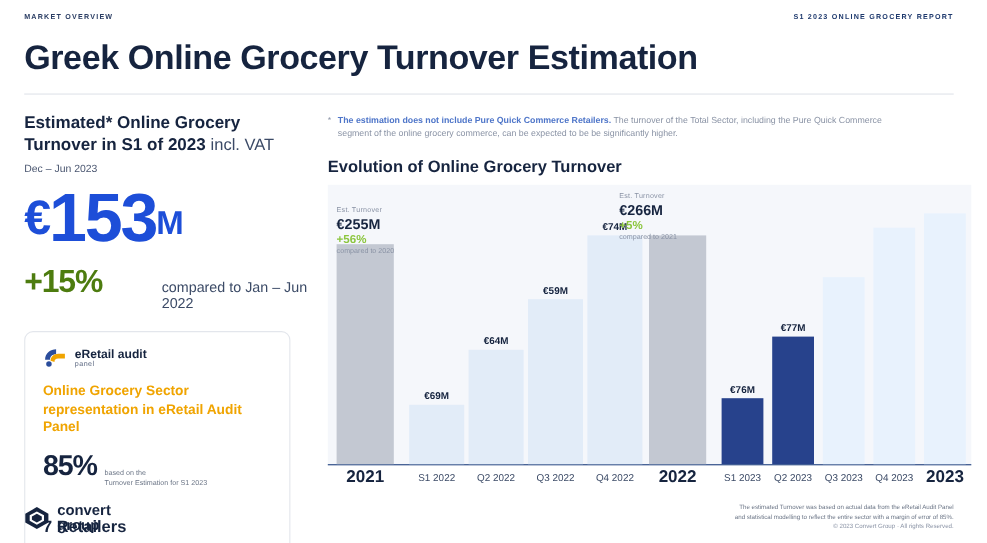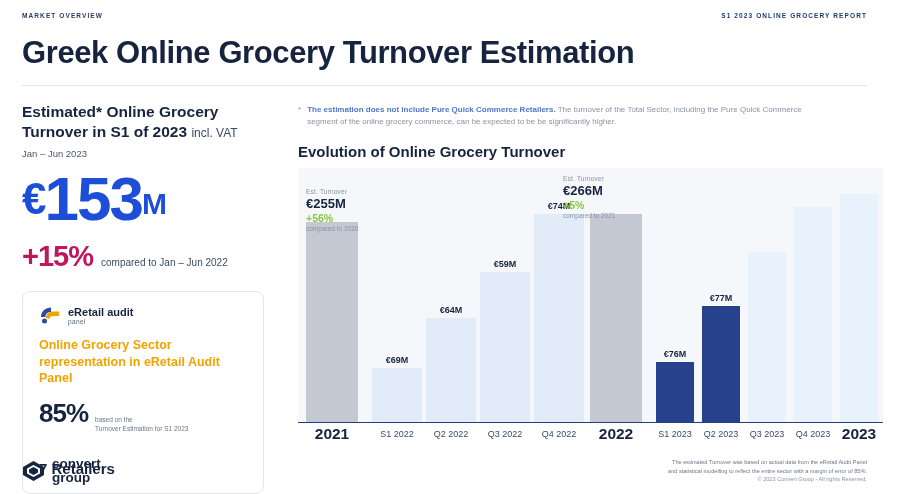--- a/index.html
+++ b/index.html
@@ -29,37 +29,37 @@
 
   
   .cols { display: flex; gap: 18px; padding-left: 2px; }
   .left { width: 258px; flex: none; }
   .right-col { flex: 1; position: relative; }
 
   
   .kpi-head {
     font-size: 15.5px; font-weight: bold; line-height: 1.28; color: #16243f;
   }
-  .kpi-head .vat { font-size: 12px; font-weight: normal; color: #3b4a66; }
+  .kpi-head .vat { font-size: 15px; font-weight: normal; color: #3b4a66; }
   .kpi-sub { font-size: 9.5px; color: #4a5670; margin-top: 6px; }
 
   .bignum {
     margin-top: 12px;
     color: #1d4ed8;
     font-weight: bold;
     line-height: 0.9;
     letter-spacing: -2px;
   }
   .bignum .cur { font-size: 44px; vertical-align: 6px; }
   .bignum .val { font-size: 62px; }
   .bignum .mm  { font-size: 30px; vertical-align: 6px; letter-spacing: -1px; }
 
   .growth { margin-top: 14px; display: flex; align-items: baseline; gap: 8px; }
-  .growth .pct { color: #be185d; font-size: 29px; font-weight: bold; letter-spacing: -1px; }
-  .growth .cmp { font-size: 10px; color: #3b4a66; }
+  .growth .pct { color: #4d7c0f; font-size: 29px; font-weight: bold; letter-spacing: -1px; }
+  .growth .cmp { font-size: 13px; color: #3b4a66; margin-left: 46px; }
 
   .card {
     margin-top: 18px; border: 1px solid #e3e6ec; border-radius: 8px;
     padding: 14px 16px 16px 16px; width: 242px;
   }
   .logo-row { display: flex; align-items: center; gap: 7px; }
   .logo-mark { width: 22px; height: 20px; flex: none; }
   .logo-text { line-height: 1.05; }
   .logo-text .l1 { font-size: 11px; font-weight: bold; color: #16243f; }
   .logo-text .l2 { font-size: 6.5px; color: #5b6780; letter-spacing: 0.4px; }
@@ -137,21 +137,21 @@
   <div class="rule"></div>
 
   <div class="cols">
 
     <div class="left">
       <div class="kpi-head">
         <span>Estimated* Online Grocery</span><br>
         <span>Turnover in S1 of 2023</span>
         <span class="vat">incl. VAT</span>
       </div>
-      <div class="kpi-sub">Jan – Jun 2023</div>
+      <div class="kpi-sub">Dec – Jun 2023</div>
 
       <div class="bignum">
         <span class="cur">€</span><span class="val">153</span><span class="mm">M</span>
       </div>
 
       <div class="growth">
         <span class="pct">+15%</span>
         <span class="cmp">compared to Jan – Jun 2022</span>
       </div>
 

